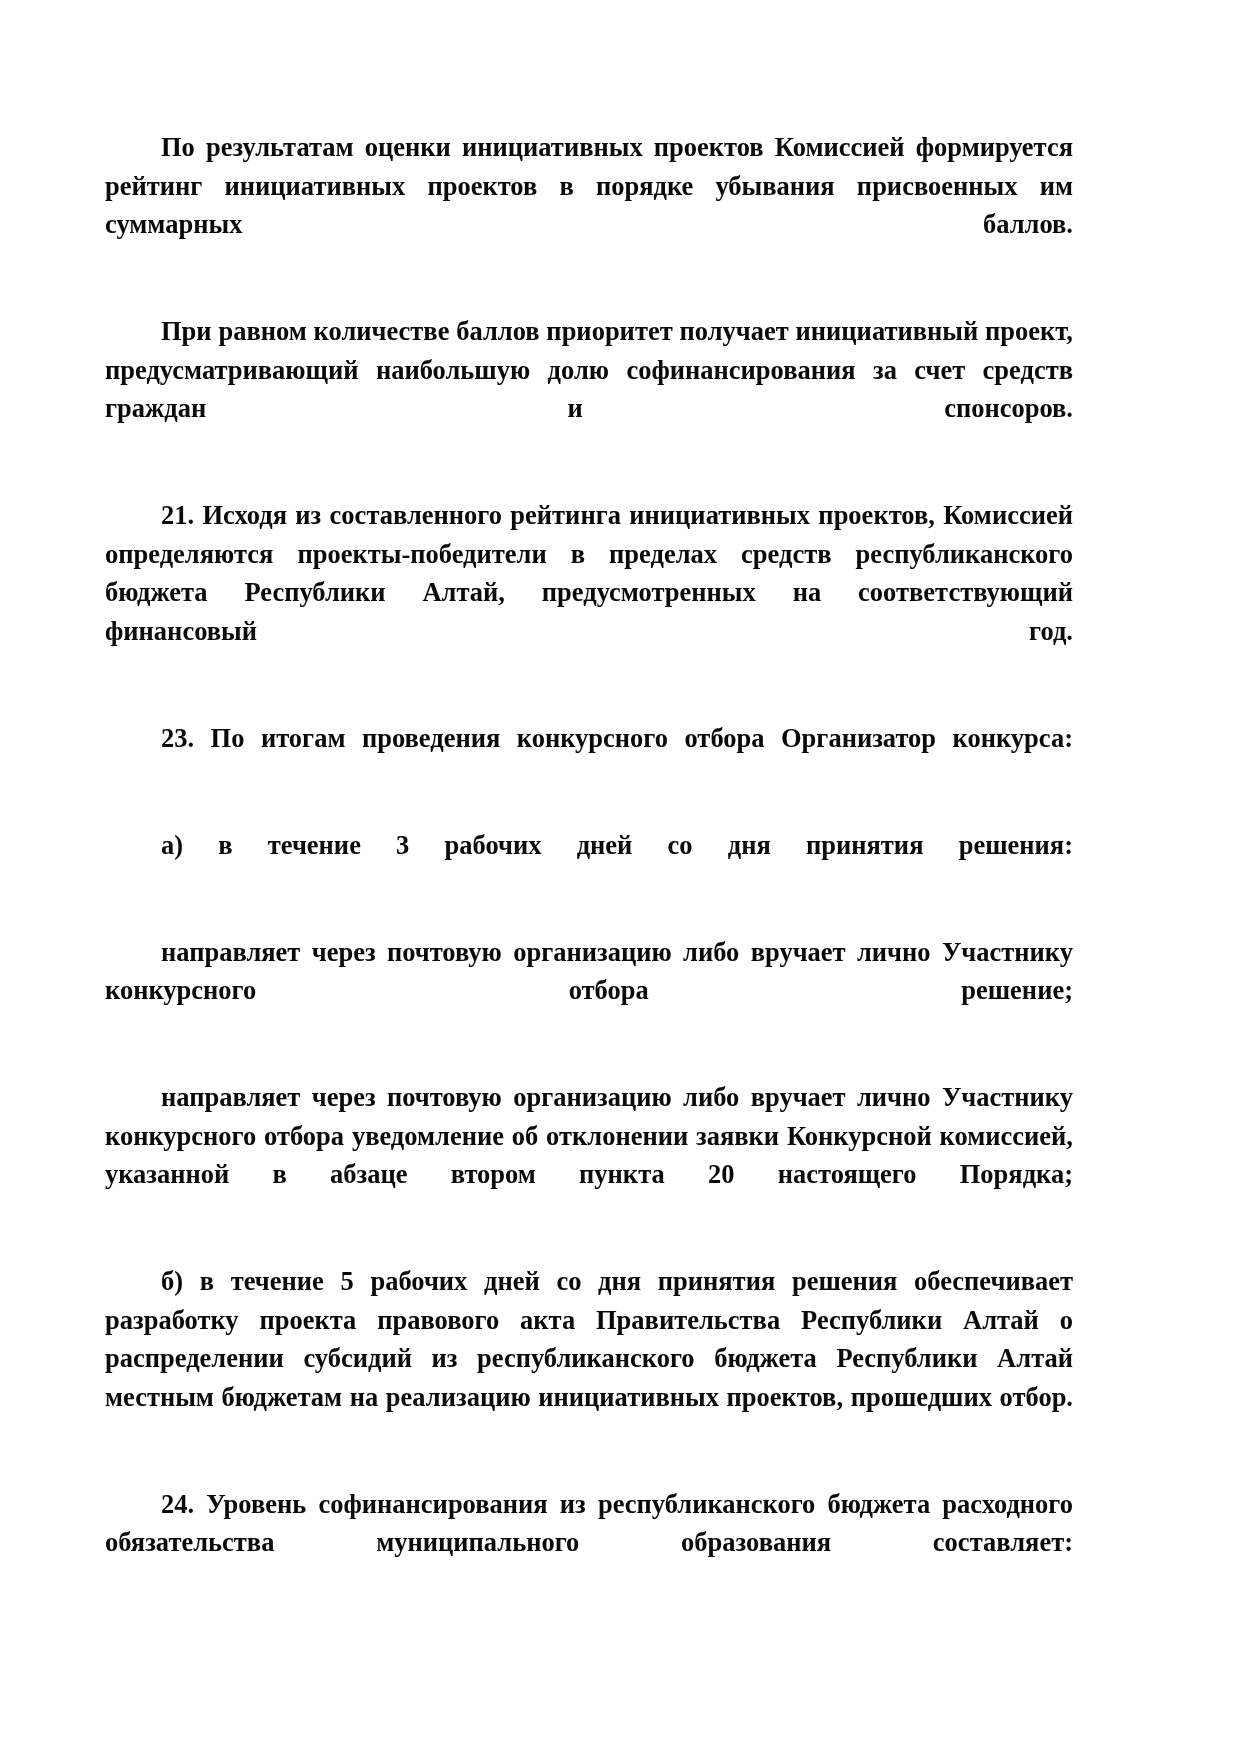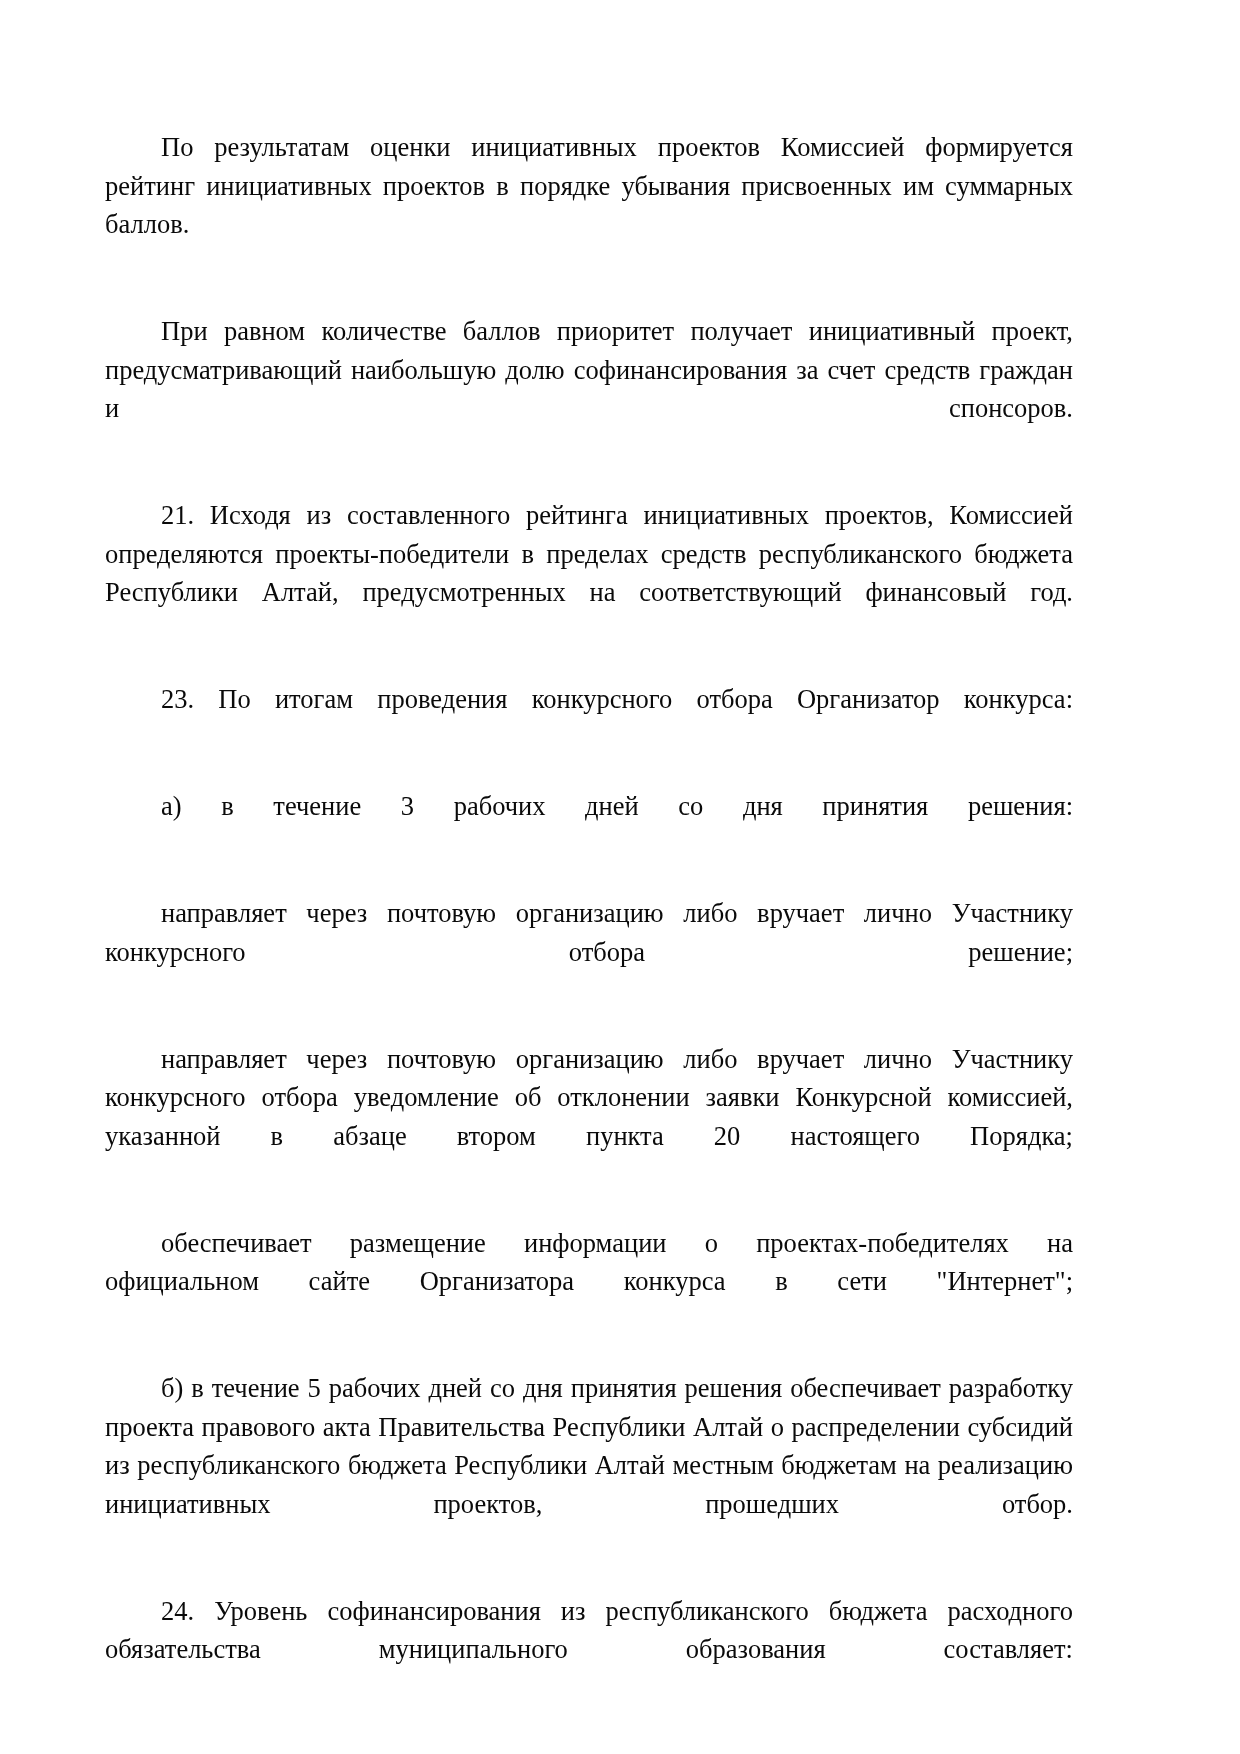--- a/index.html
+++ b/index.html
@@ -15,20 +15,21 @@
     color: #0a0a0a;
     -webkit-font-smoothing: antialiased;
   }
   .page {
     position: relative;
     box-sizing: border-box;
     width: 1240px;
     height: 1740px;
     background: #ffffff;
     padding: 128px 167px 0 105px;
+    font-weight: bold;
   }
   .doc-body {
     width: 968px;
   }
   p.para {
     margin: 0 0 0 0;
     padding: 0;
     font-size: 26.5px;
     line-height: 38.5px;
     text-align: justify;
@@ -52,18 +53,17 @@
 
 <div class="page">
   <div class="doc-body">
     <p class="para">По результатам оценки инициативных проектов Комиссией формируется рейтинг инициативных проектов в порядке убывания присвоенных им суммарных баллов.</p>
     <p class="para">При равном количестве баллов приоритет получает инициативный проект, предусматривающий наибольшую долю софинансирования за счет средств граждан и спонсоров.</p>
     <p class="para">21. Исходя из составленного рейтинга инициативных проектов, Комиссией определяются проекты-победители в пределах средств республиканского бюджета Республики Алтай, предусмотренных на соответствующий финансовый год.</p>
     <p class="para">23. По итогам проведения конкурсного отбора Организатор конкурса:</p>
     <p class="para">а) в течение 3 рабочих дней со дня принятия решения:</p>
     <p class="para">направляет через почтовую организацию либо вручает лично Участнику конкурсного отбора решение;</p>
     <p class="para">направляет через почтовую организацию либо вручает лично Участнику конкурсного отбора уведомление об отклонении заявки Конкурсной комиссией, указанной в абзаце втором пункта 20 настоящего Порядка;</p>
-    <p class="para">обеспечивает размещение информации о проектах-победителях на официальном сайте Организатора конкурса в сети "Интернет";</p>
     <p class="para">б) в течение 5 рабочих дней со дня принятия решения обеспечивает разработку проекта правового акта Правительства Республики Алтай о распределении субсидий из республиканского бюджета Республики Алтай местным бюджетам на реализацию инициативных проектов, прошедших отбор.</p>
     <p class="para">24. Уровень софинансирования из республиканского бюджета расходного обязательства муниципального образования составляет:</p>
 
   </div>
 </div>
 
 </body></html>

